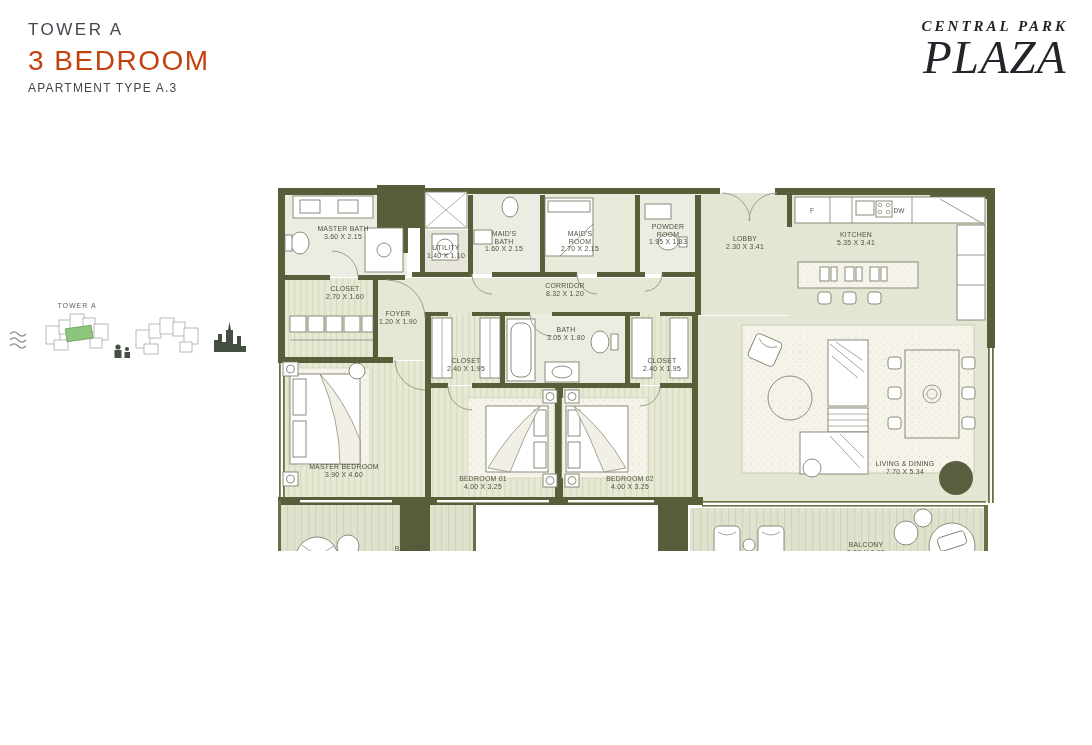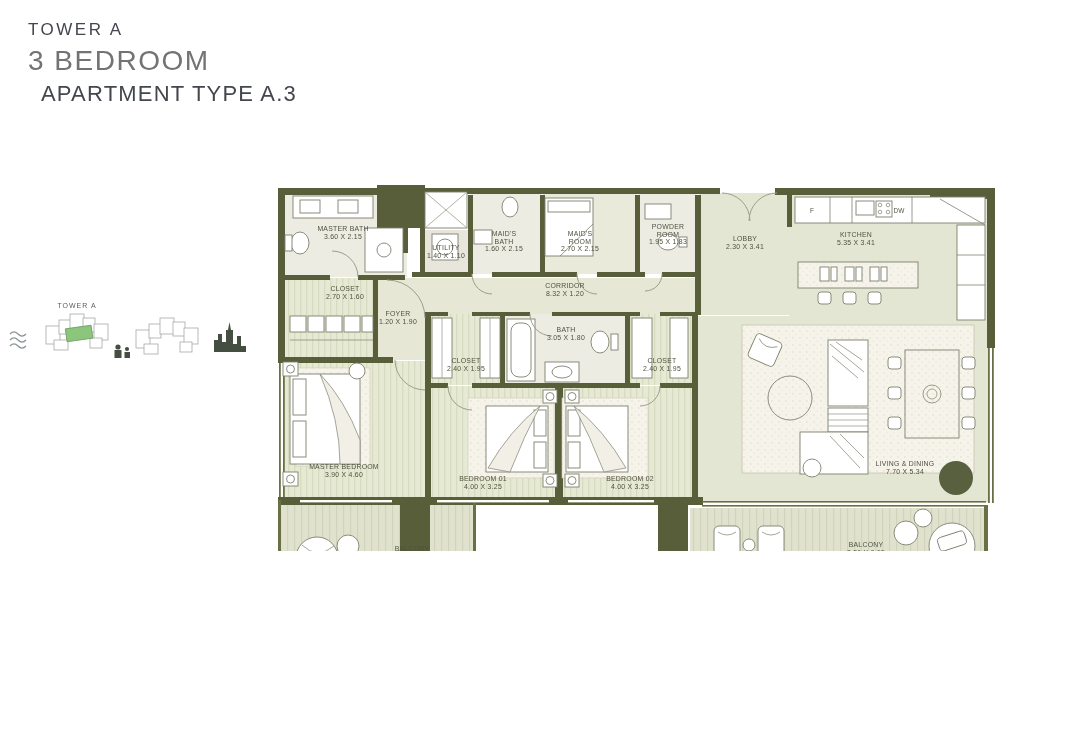--- a/index.html
+++ b/index.html
@@ -1,21 +1,21 @@
 <!DOCTYPE html>
 <html><head>
 <meta charset="utf-8">
 <style>
   html,body{margin:0;padding:0;background:#ffffff;}
   .page{position:relative;width:1092px;height:551px;background:#ffffff;overflow:hidden;
         font-family:"Liberation Sans",sans-serif;}
   .header{position:absolute;left:28px;top:20px;color:#43474d;}
   .header .tower{font-size:17px;letter-spacing:2.5px;}
-  .header .bedrooms{font-size:28px;letter-spacing:1.5px;font-weight:500;margin-top:5px;color:#737373;}
-  .header .type{font-size:22px;letter-spacing:1.2px;margin-top:4px;margin-left:13px;}
+  .header .bedrooms{font-size:28px;letter-spacing:1.5px;font-weight:500;margin-top:5px;color:#c2410c;}
+  .header .type{font-size:12px;letter-spacing:1.2px;margin-top:4px;}
   .logo{position:absolute;right:24px;top:18px;text-align:center;color:#22262a;
         font-family:"Liberation Serif",serif;}
   .logo .line1{font-size:15px;letter-spacing:3px;font-style:italic;font-weight:600;}
   .logo .line2{font-size:47px;font-style:italic;letter-spacing:1px;line-height:0.95;}
   svg{position:absolute;left:0;top:0;}
   .room-label{font:6.9px "Liberation Sans",sans-serif;fill:#4e523f;text-anchor:middle;letter-spacing:.25px;}
   .mini-label{font:7px "Liberation Sans",sans-serif;fill:#5b615a;text-anchor:middle;letter-spacing:1px;}
   .appliance{font:6.5px "Liberation Sans",sans-serif;fill:#55594a;text-anchor:middle;}
   .thin{stroke:#7d816e;stroke-width:.9;fill:#ffffff;}
   .arc{stroke:#9aa089;stroke-width:1;fill:none;}
@@ -24,20 +24,24 @@
 <body>
 
 <div class="page">
 
   <div class="header">
     <div class="tower">TOWER A</div>
     <div class="bedrooms">3 BEDROOM</div>
     <div class="type">APARTMENT TYPE A.3</div>
   </div>
 
+  <div class="logo">
+    <div class="line1">CENTRAL PARK</div>
+    <div class="line2">PLAZA</div>
+  </div>
 
   <svg width="1092" height="745" viewBox="0 0 1092 745">
     <defs>
       <pattern id="speckle" width="7" height="7" patternUnits="userSpaceOnUse">
         <rect width="7" height="7" fill="#f6f4ea"></rect>
         <circle cx="2" cy="2" r="0.7" fill="#ddd7c3"></circle>
         <circle cx="5" cy="5" r="0.6" fill="#e3ddca"></circle>
       </pattern>
       <pattern id="stripes" width="6" height="6" patternUnits="userSpaceOnUse">
         <rect width="6" height="6" fill="#e6e9d4"></rect>

